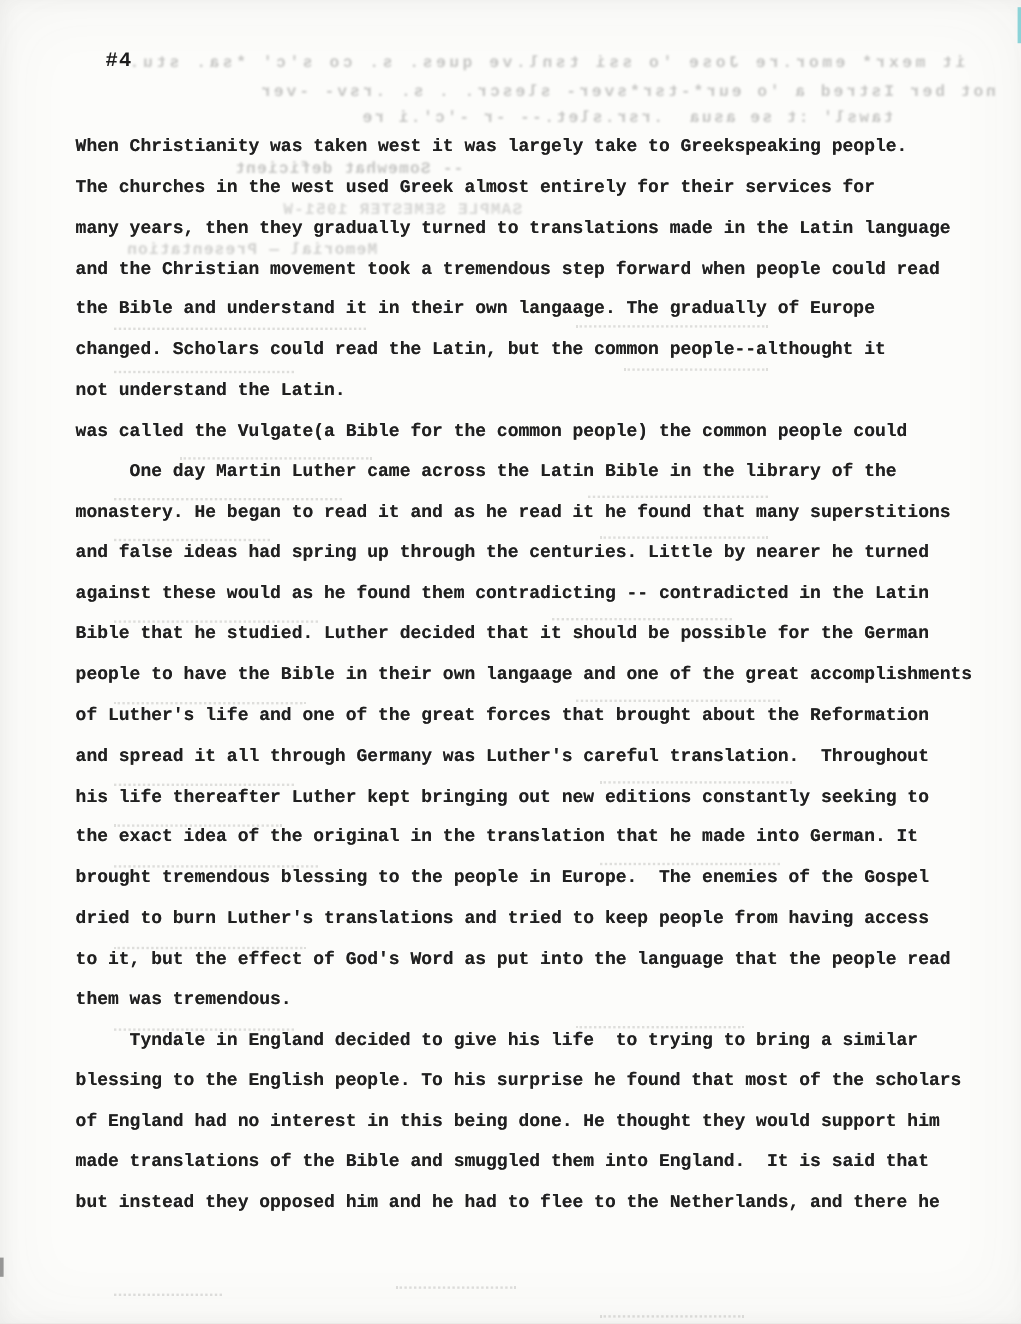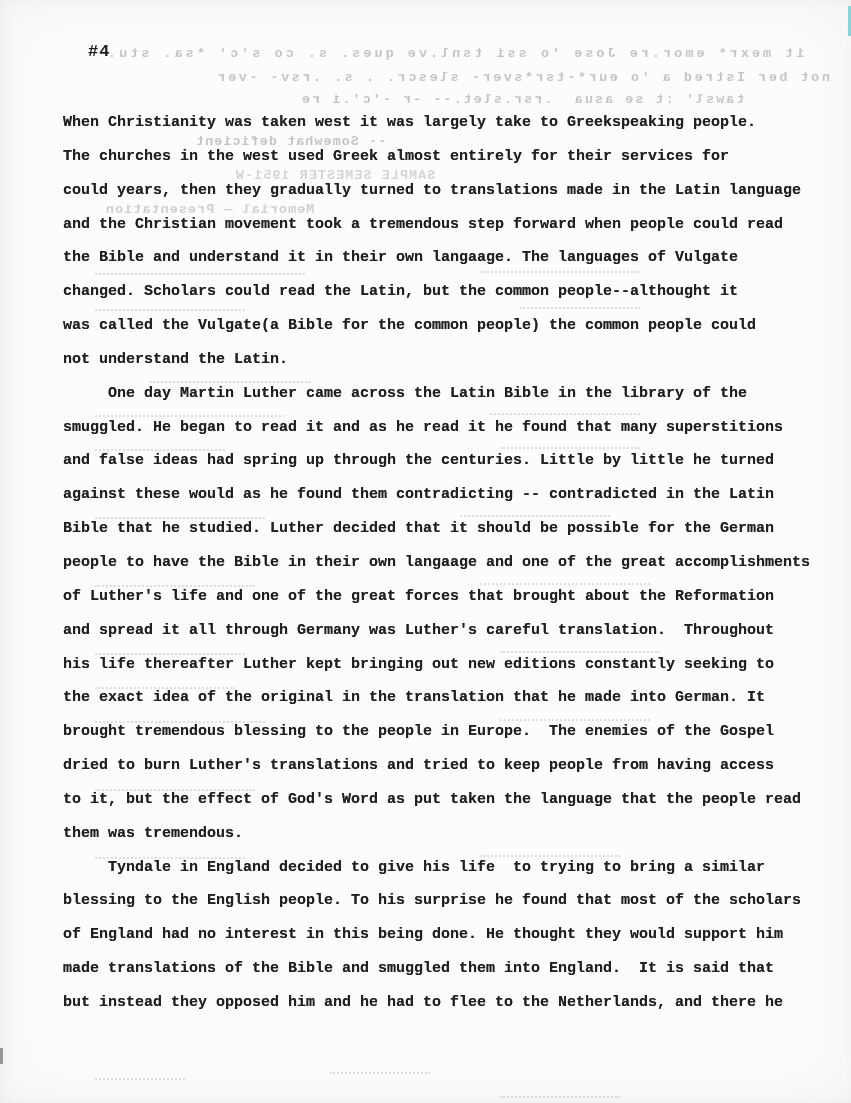--- a/index.html
+++ b/index.html
@@ -50,39 +50,39 @@
   <div class="ghost" style="left:105px;top:46px;letter-spacing:3px;">it mexr* emor.re Jose 'o ssi tsnl.ve ques. s. co s'c' *sa. stu.</div>
   <div class="ghost" style="left:215px;top:70px;letter-spacing:2.5px;">not ber Istred a 'o eur*-tsr*sver- slescr. . s. .rsv- -ver</div>
   <div class="ghost" style="left:300px;top:92px;letter-spacing:2px;">tawsl' :t se asua  .rsr.slet.-- -r -'c'.i re</div>
   <div class="ghost" style="left:195px;top:134px;letter-spacing:1px;">-- Somewhat deficient</div>
   <div class="ghost" style="left:235px;top:168px;letter-spacing:1px;opacity:.35;">SAMPLE SEMESTER 1951-W</div>
   <div class="ghost" style="left:105px;top:202px;letter-spacing:1px;opacity:.4;">Memorial — Presentation</div>
 
   <div class="textblock">
     <div class="line">When Christianity was taken west it was largely take to Greekspeaking people.</div>
     <div class="line">The churches in the west used Greek almost entirely for their services for</div>
-    <div class="line">could years, then they gradually turned to translations made in the Latin language</div>
+    <div class="line">many years, then they gradually turned to translations made in the Latin language</div>
     <div class="line">and the Christian movement took a tremendous step forward when people could read</div>
-    <div class="line">the Bible and understand it in their own langaage. The languages of Vulgate</div>
+    <div class="line">the Bible and understand it in their own langaage. The gradually of Europe</div>
     <div class="line">changed. Scholars could read the Latin, but the common people--althought it</div>
+    <div class="line">not understand the Latin.</div>
     <div class="line">was called the Vulgate(a Bible for the common people) the common people could</div>
-    <div class="line">not understand the Latin.</div>
     <div class="line">     One day Martin Luther came across the Latin Bible in the library of the</div>
-    <div class="line">smuggled. He began to read it and as he read it he found that many superstitions</div>
-    <div class="line">and false ideas had spring up through the centuries. Little by little he turned</div>
+    <div class="line">monastery. He began to read it and as he read it he found that many superstitions</div>
+    <div class="line">and false ideas had spring up through the centuries. Little by nearer he turned</div>
     <div class="line">against these would as he found them contradicting -- contradicted in the Latin</div>
     <div class="line">Bible that he studied. Luther decided that it should be possible for the German</div>
     <div class="line">people to have the Bible in their own langaage and one of the great accomplishments</div>
     <div class="line">of Luther's life and one of the great forces that brought about the Reformation</div>
     <div class="line">and spread it all through Germany was Luther's careful translation.  Throughout</div>
     <div class="line">his life thereafter Luther kept bringing out new editions constantly seeking to</div>
     <div class="line">the exact idea of the original in the translation that he made into German. It</div>
     <div class="line">brought tremendous blessing to the people in Europe.  The enemies of the Gospel</div>
     <div class="line">dried to burn Luther's translations and tried to keep people from having access</div>
-    <div class="line">to it, but the effect of God's Word as put taken the language that the people read</div>
+    <div class="line">to it, but the effect of God's Word as put into the language that the people read</div>
     <div class="line">them was tremendous.</div>
     <div class="line">     Tyndale in England decided to give his life  to trying to bring a similar</div>
     <div class="line">blessing to the English people. To his surprise he found that most of the scholars</div>
     <div class="line">of England had no interest in this being done. He thought they would support him</div>
     <div class="line">made translations of the Bible and smuggled them into England.  It is said that</div>
     <div class="line">but instead they opposed him and he had to flee to the Netherlands, and there he</div>
   </div>
 
   <i class="smudge" style="left:95px;top:273px;width:210px;"></i>
   <i class="smudge" style="left:480px;top:271px;width:160px;"></i>

